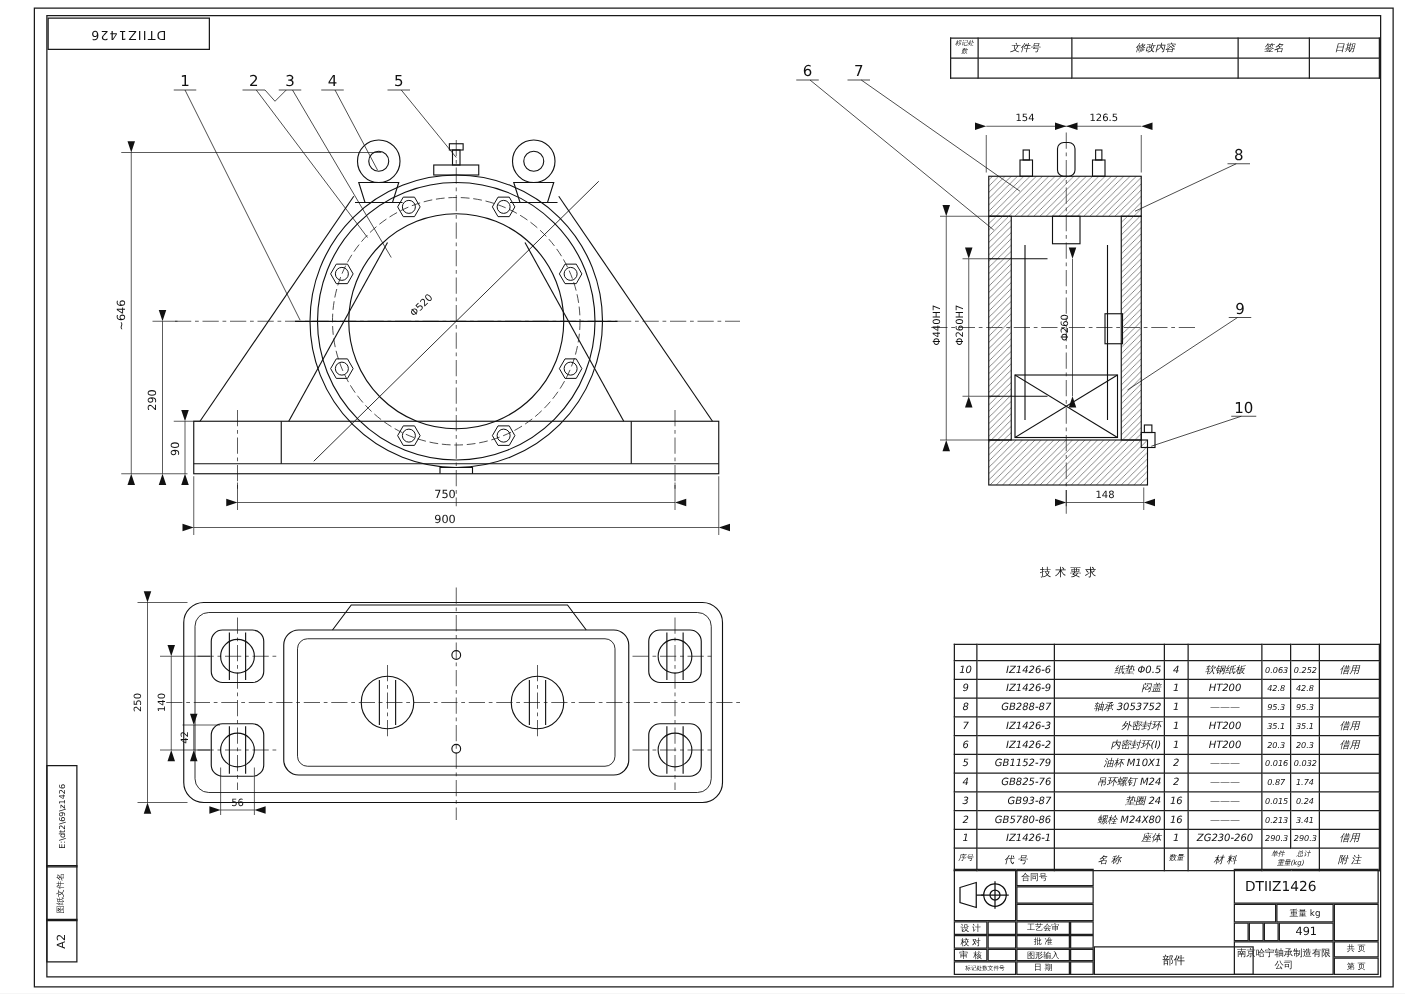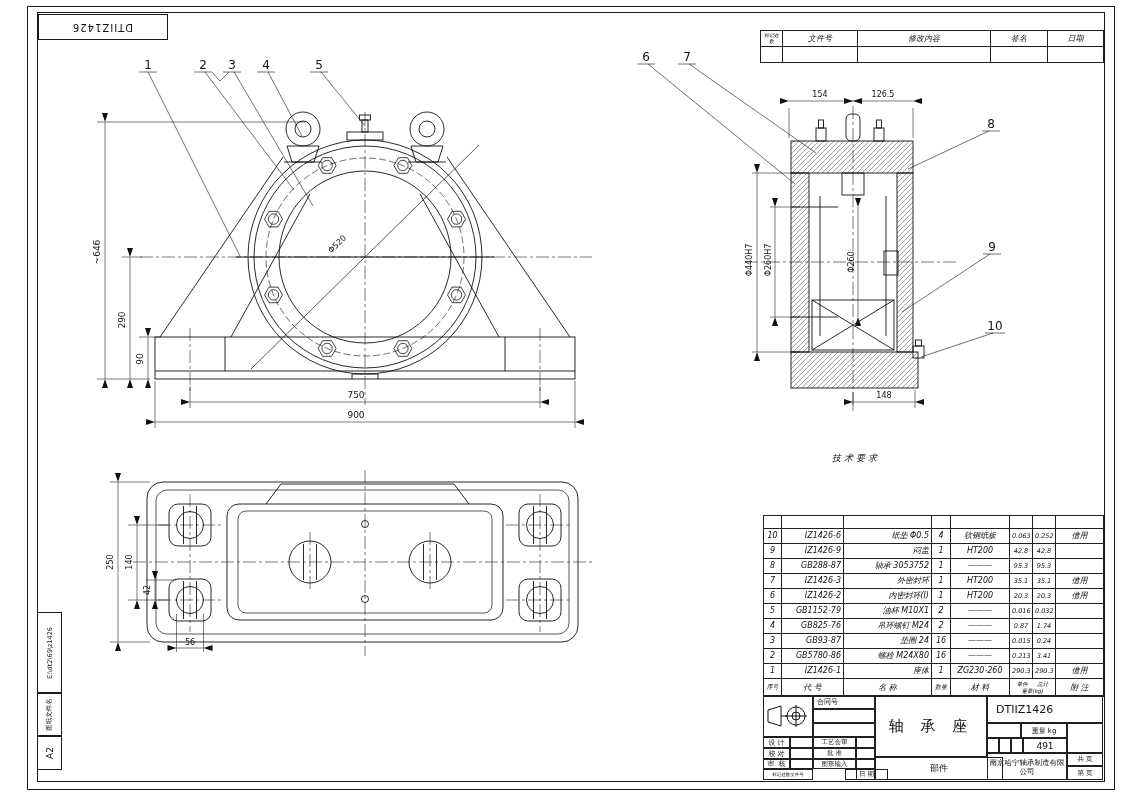--- a/index.html
+++ b/index.html
@@ -24,21 +24,21 @@
   .wsub{display:flex;flex-direction:column;font-size:5.5px;line-height:1.2;}
   .wsub .r{display:flex;justify-content:space-around;}
   
   .tb{position:absolute;left:763px;top:695px;width:340px;height:85px;}
   .tb .c{position:absolute;border:1px solid #1f1f1f;box-sizing:border-box;display:flex;
          align-items:center;justify-content:center;font-size:7px;overflow:hidden;white-space:nowrap;}
   .art{position:absolute;left:0;top:0;}
   .art text{font:9px "DejaVu Sans",sans-serif;fill:#111;stroke:none;}
   .art text.b{font-size:12px;}
   .art text.s{font-size:8px;}
-  .techreq{position:absolute;font-size:9px;letter-spacing:3px;color:#111;font-style:italic;}
+  .techreq{position:absolute;font-size:9px;letter-spacing:3px;color:#111;}
 </style>
 </head>
 <body>
 
 <div class="sheet">
 
   <div class="frame" style="left:27px;top:6px;width:1086px;height:782px;"></div>
   <div class="frame inner" style="left:37px;top:12px;width:1066px;height:768px;"></div>
 
   <div class="box" style="left:38px;top:14px;width:128px;height:24px;">
@@ -515,24 +515,23 @@
 
     <div class="c" style="left:50px;top:0;width:62px;height:14px;justify-content:flex-start;padding-left:3px;">合同号</div>
     <div class="c" style="left:50px;top:14px;width:62px;height:14px;"></div>
     <div class="c" style="left:50px;top:28px;width:62px;height:14px;"></div>
     <div class="c" style="left:50px;top:42px;width:43px;height:11px;font-size:6.5px;">工艺会审</div>
     <div class="c" style="left:93px;top:42px;width:19px;height:11px;"></div>
     <div class="c" style="left:50px;top:53px;width:43px;height:11px;font-size:6.5px;">批 准</div>
     <div class="c" style="left:93px;top:53px;width:19px;height:11px;"></div>
     <div class="c" style="left:50px;top:64px;width:43px;height:10px;font-size:6.5px;">图形输入</div>
     <div class="c" style="left:93px;top:64px;width:19px;height:10px;"></div>
-    <div class="c" style="left:50px;top:74px;width:43px;height:11px;font-size:6.5px;margin-left:32px;">日 期</div>
+    <div class="c" style="left:50px;top:74px;width:43px;height:11px;font-size:6.5px;">日 期</div>
     <div class="c" style="left:93px;top:74px;width:19px;height:11px;"></div>
 
-    <div class="c" style="left:112px;top:0;width:112px;height:62px;font-size:15px;letter-spacing:6px;">轴 承 座</div>
     <div class="c" style="left:112px;top:62px;width:128px;height:23px;font-size:9px;">部件</div>
 
     <div class="c" style="left:224px;top:0;width:116px;height:28px;font-size:11px;justify-content:flex-start;padding-left:8px;">DTIIZ1426</div>
     <div class="c" style="left:224px;top:28px;width:34px;height:15px;"></div>
     <div class="c" style="left:258px;top:28px;width:46px;height:15px;">重量 kg</div>
     <div class="c" style="left:224px;top:43px;width:12px;height:15px;"></div>
     <div class="c" style="left:236px;top:43px;width:12px;height:15px;"></div>
     <div class="c" style="left:248px;top:43px;width:12px;height:15px;"></div>
     <div class="c" style="left:260px;top:43px;width:44px;height:15px;font-size:9px;">491</div>
     <div class="c" style="left:224px;top:58px;width:80px;height:27px;font-size:7.5px;white-space:normal;text-align:center;line-height:1.2;">南京哈宁轴承制造有限公司</div>

